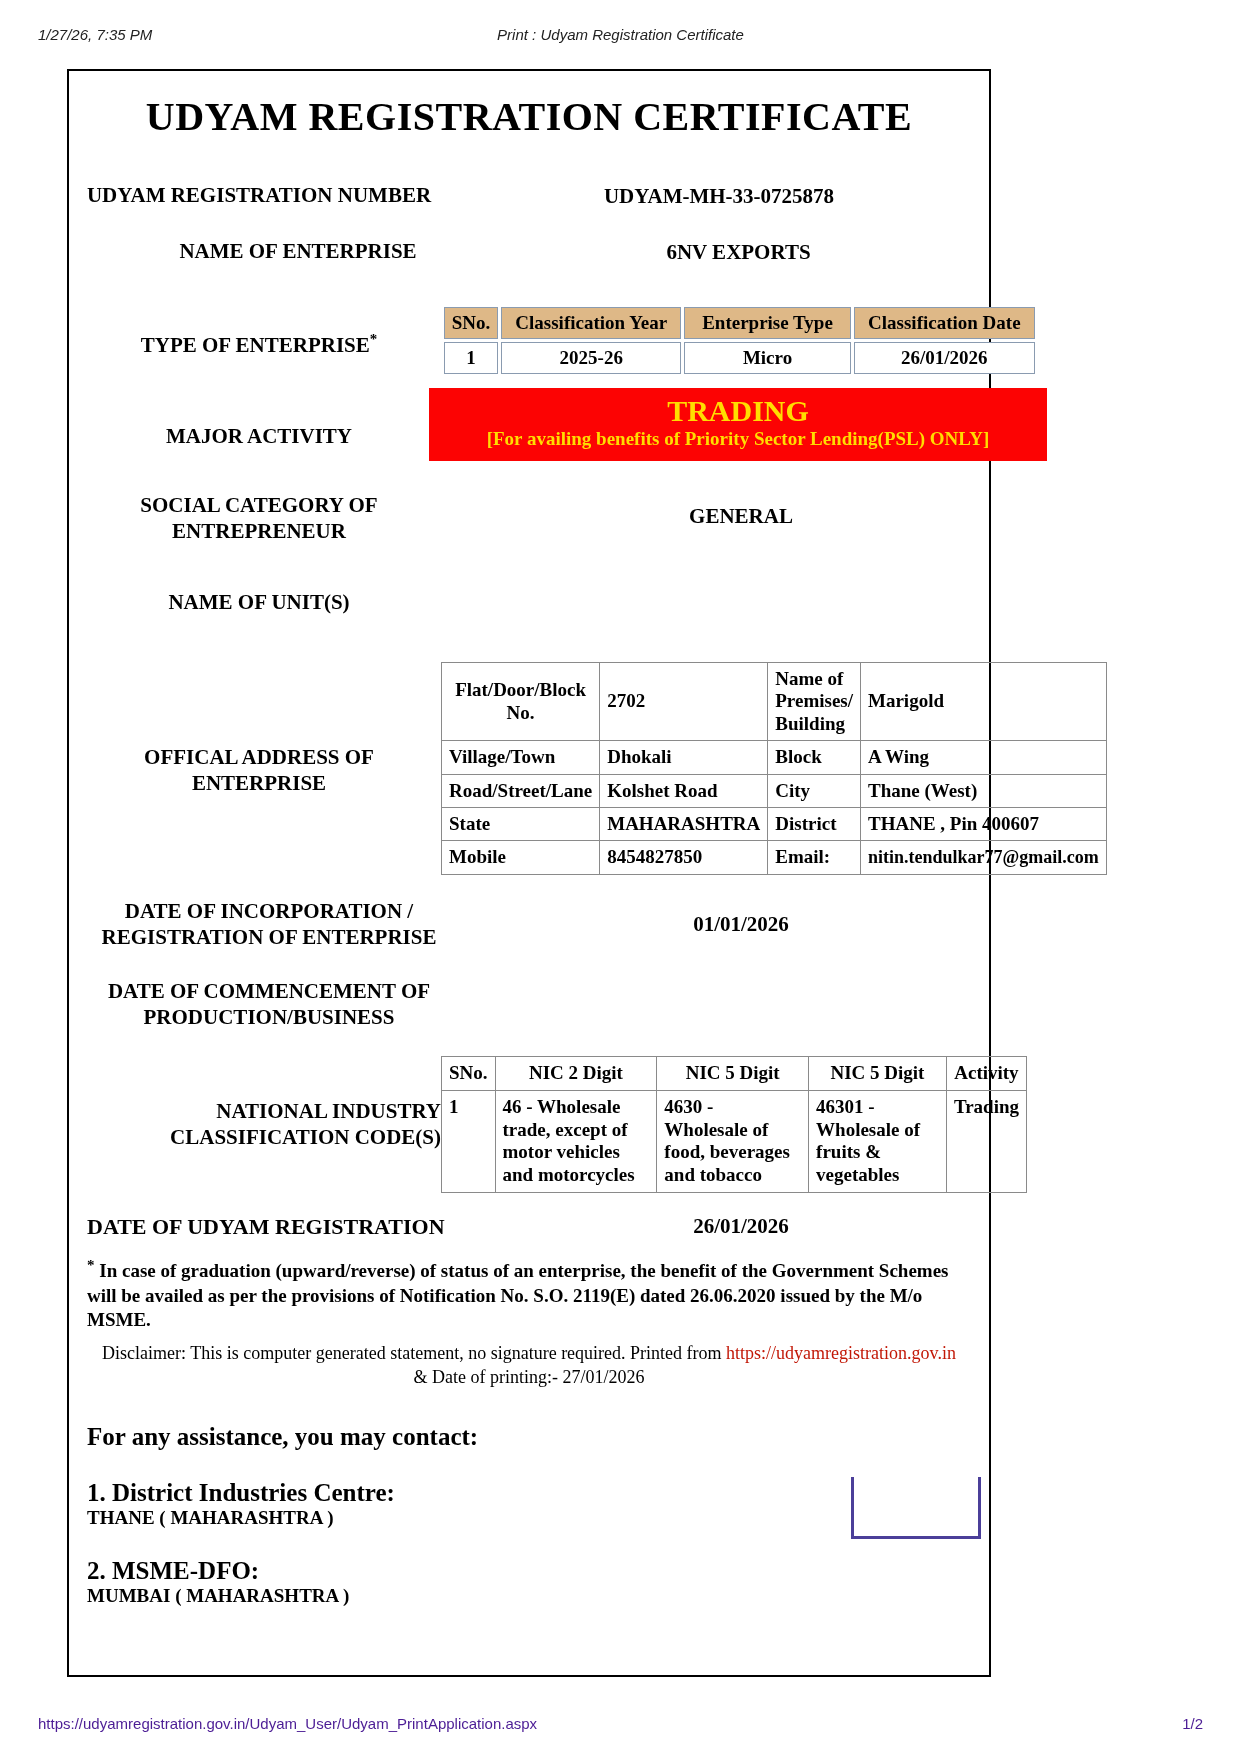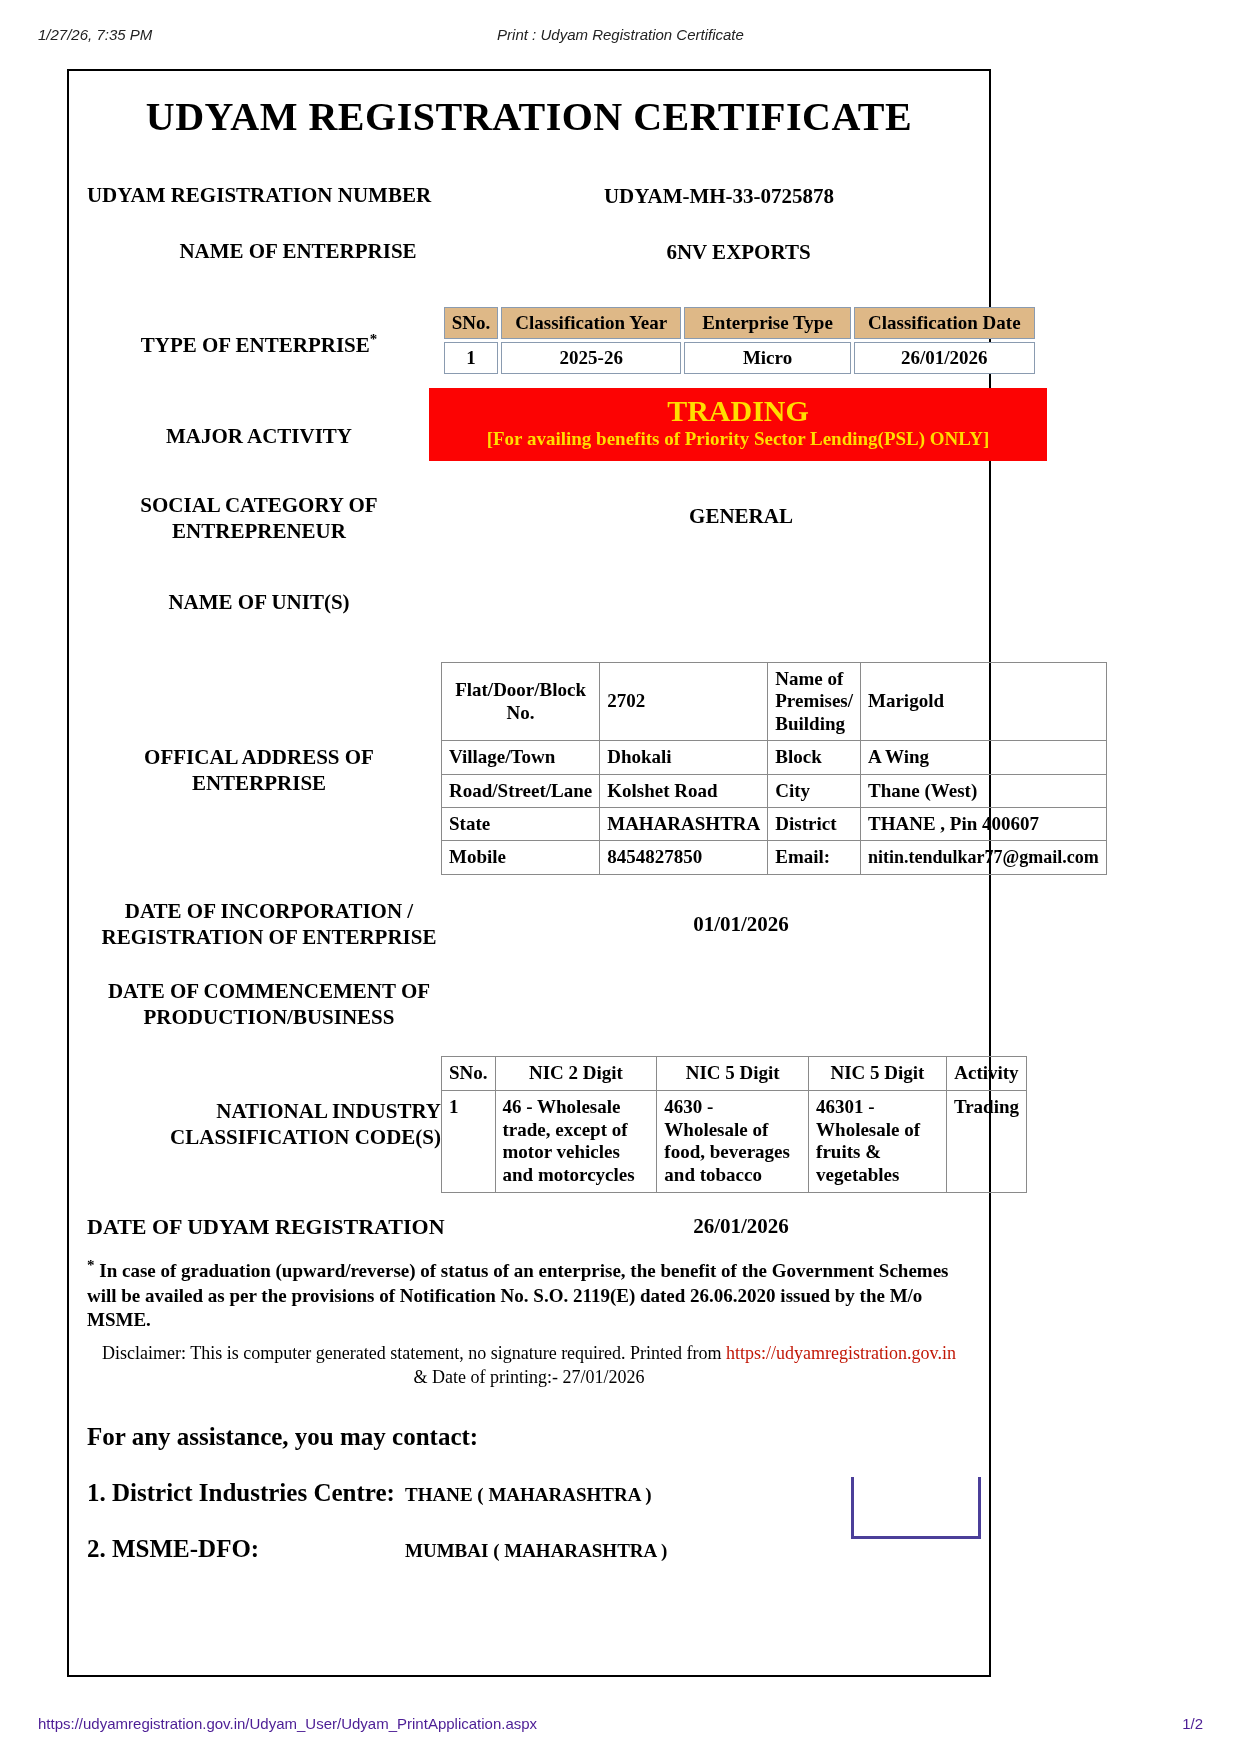--- a/index.html
+++ b/index.html
@@ -232,20 +232,21 @@
     font-size: 25px;
     font-weight: bold;
     padding-left: 18px;
     margin-top: 34px;
   }
   .assist-row {
     display: flex;
     align-items: baseline;
     padding-left: 18px;
     margin-top: 28px;
+    flex-direction: column;
   }
   .assist-row .a-lbl {
     font-size: 25px;
     font-weight: bold;
     width: 318px;
   }
   .assist-row .a-val {
     font-size: 19px;
     font-weight: bold;
   }

